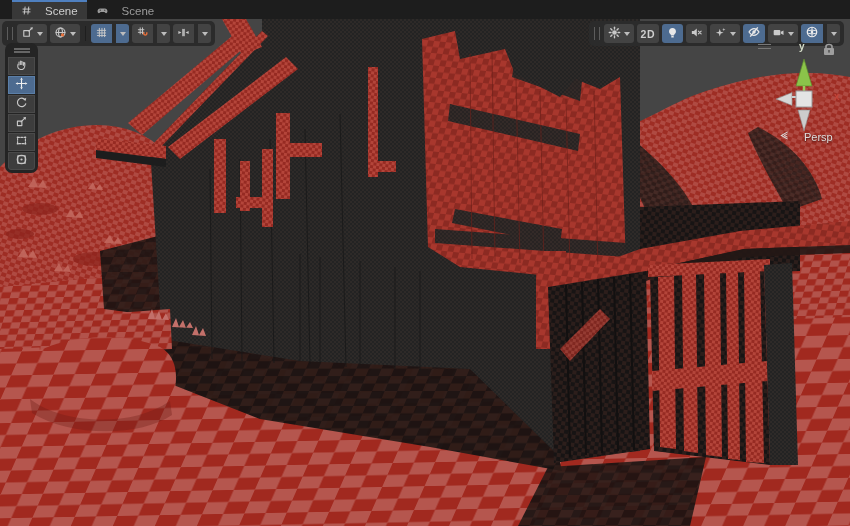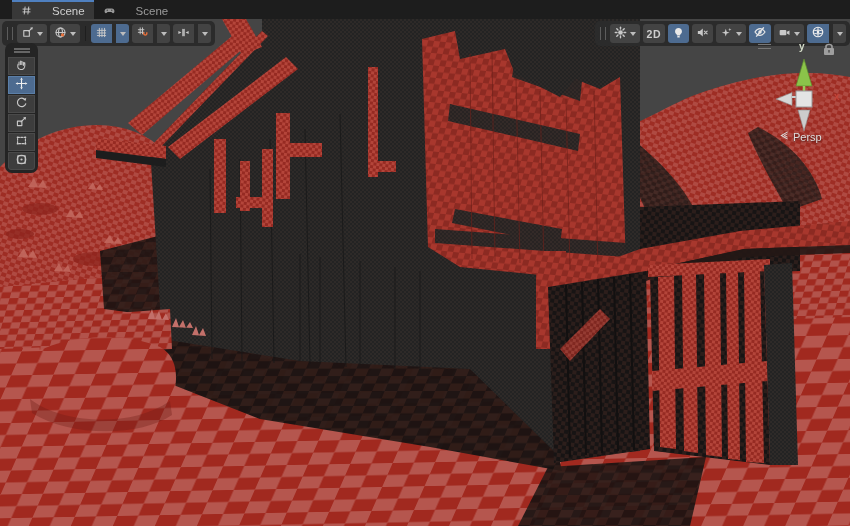--- a/index.html
+++ b/index.html
@@ -9,34 +9,34 @@
     --orange-accent:#e8703a; --sky:#454545;
   }
   *{box-sizing:border-box;margin:0;padding:0;}
   html,body{width:850px;height:526px;overflow:hidden;background:#111;
     font-family:"Liberation Sans",sans-serif;}
   .window{width:850px;height:526px;display:flex;flex-direction:column;}
 
   
   .tabbar{height:19px;background:var(--tabbar-bg);display:flex;align-items:stretch;
     padding-left:12px;flex:0 0 auto;}
-  .tab{display:flex;align-items:center;gap:20px;padding:0 9px;font-size:11.5px;
+  .tab{display:flex;align-items:center;gap:13px;padding:0 9px;font-size:11.5px;
     color:#9b9b9b;border-top:2px solid transparent;cursor:default;}
   .tab.active{background:var(--tab-active-bg);color:#cfcfcf;border-top:2px solid var(--tab-accent);}
   .tab .ticon{display:flex;align-items:center;}
 
   
   .viewport{position:relative;flex:1;background:var(--sky);overflow:hidden;}
   .scene-svg{position:absolute;left:0;top:0;}
 
   
   .strip{position:absolute;top:2px;height:25px;display:flex;align-items:center;gap:3px;
     background:var(--strip-bg);border-radius:5px;padding:0 4px;}
   .strip.left{left:2px;}
-  .strip.right{right:0;}
+  .strip.right{right:6px;}
   .grip-v{width:6px;height:13px;border-left:1px solid #5c5c5c;border-right:1px solid #5c5c5c;margin:0 1px;}
   .sep{width:1px;height:15px;background:#1e1e1e;margin:0 2px;}
   .tbtn{height:19px;min-width:21px;background:var(--button-bg);border-radius:3px;
     display:flex;align-items:center;justify-content:center;gap:3px;padding:0 4px;color:var(--icon-color);}
   .tbtn.blue{background:var(--accent-blue);}
   .tbtn.seg-l{border-radius:3px 0 0 3px;margin-right:1px;}
   .tbtn.seg-r{border-radius:0 3px 3px 0;min-width:13px;padding:0 2px;}
   .twod{font-size:10.5px;font-weight:bold;color:#cfcfcf;letter-spacing:.5px;}
   .caret{width:0;height:0;border-left:3.5px solid transparent;border-right:3.5px solid transparent;
     border-top:4px solid #bdbdbd;}
@@ -49,21 +49,21 @@
     justify-content:center;margin-bottom:1px;border:1px solid #4a4a4a;}
   .tool:first-of-type{border-radius:3px 3px 0 0;}
   .tool:last-of-type{border-radius:0 0 3px 3px;margin-bottom:0;}
   .tool.blue{background:var(--accent-blue);border-color:#5b7fa8;}
 
   
   .gizmo{position:absolute;left:752px;top:20px;width:98px;height:112px;}
   .gizmo .axis-y-label{position:absolute;left:47px;top:2px;font-size:10px;font-weight:bold;color:#d4dcc8;}
   .gizmo .axis-x-label{position:absolute;left:82px;top:52px;font-size:10px;font-weight:bold;color:#c44438;}
   .gizmo .persp{position:absolute;left:28px;top:92px;font-size:11px;color:#dedede;
-    text-shadow:0 1px 2px rgba(0,0,0,.6);display:flex;align-items:flex-start;gap:4px;}
+    text-shadow:0 1px 2px rgba(0,0,0,.6);display:flex;align-items:flex-start;gap:15px;}
   .overlay-grip{position:absolute;left:758px;top:25px;width:13px;height:5px;
     border-top:1px solid #777;border-bottom:1px solid #777;}
   svg .st{stroke:var(--icon-color);stroke-width:1.2;fill:none;stroke-linecap:round;stroke-linejoin:round;}
   svg .fl{fill:var(--icon-color);}
 </style>
 </head>
 <body>
 
 <div class="window">
 

